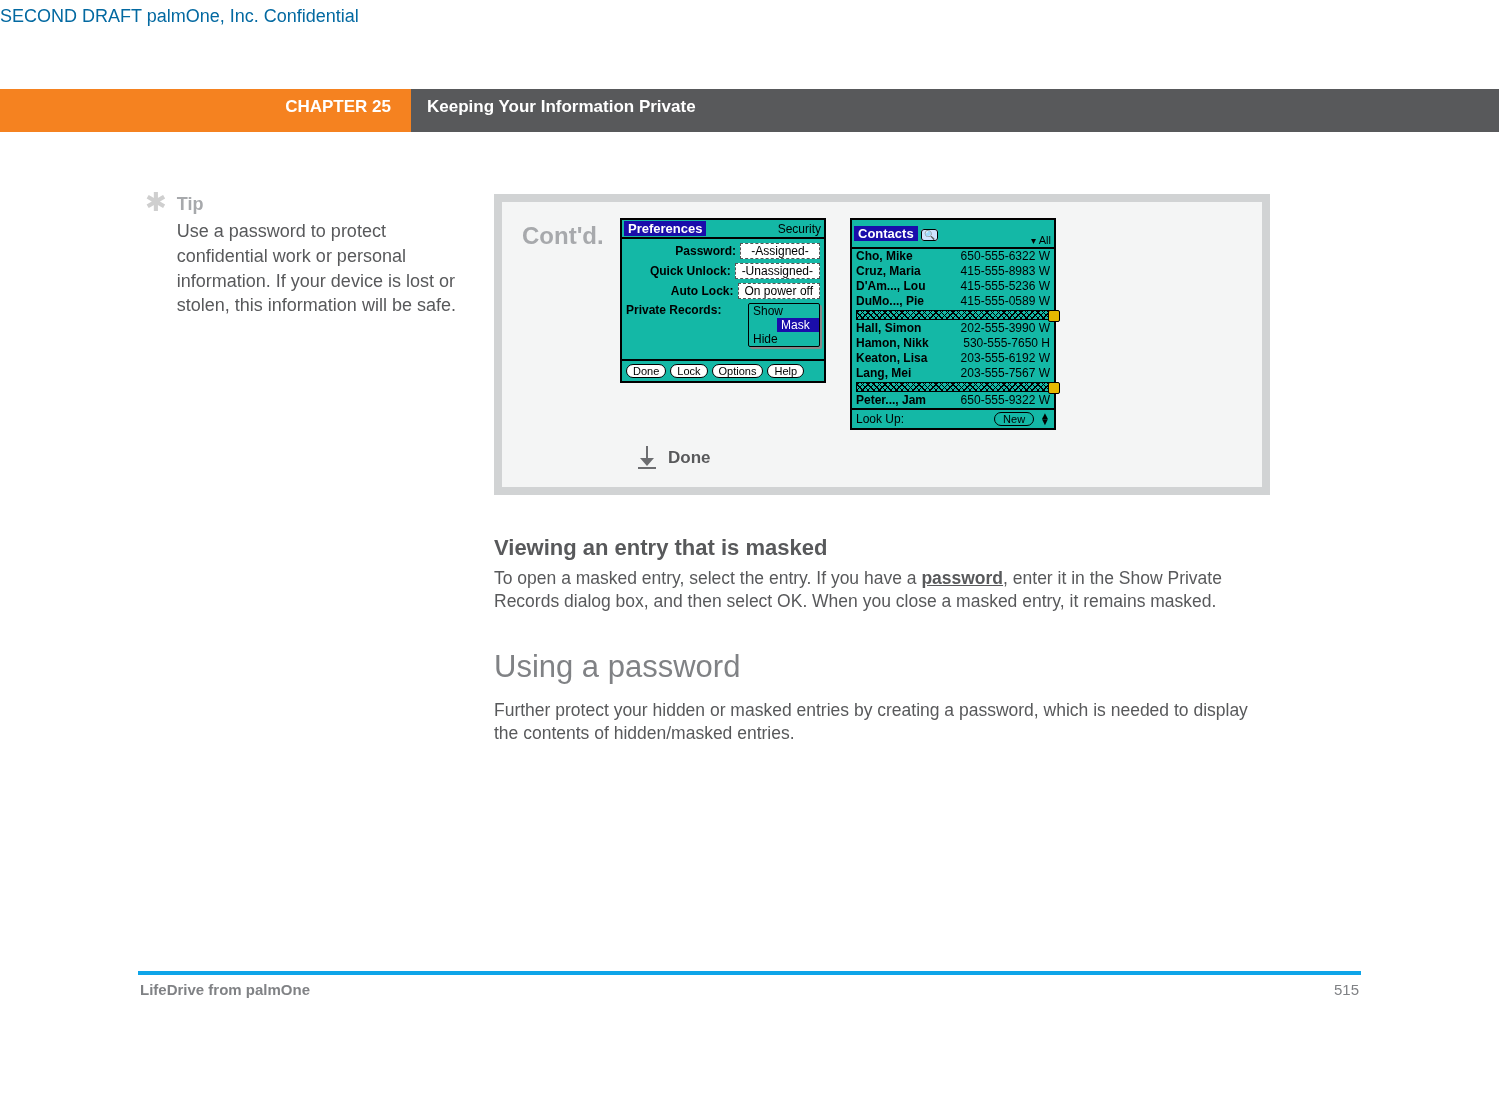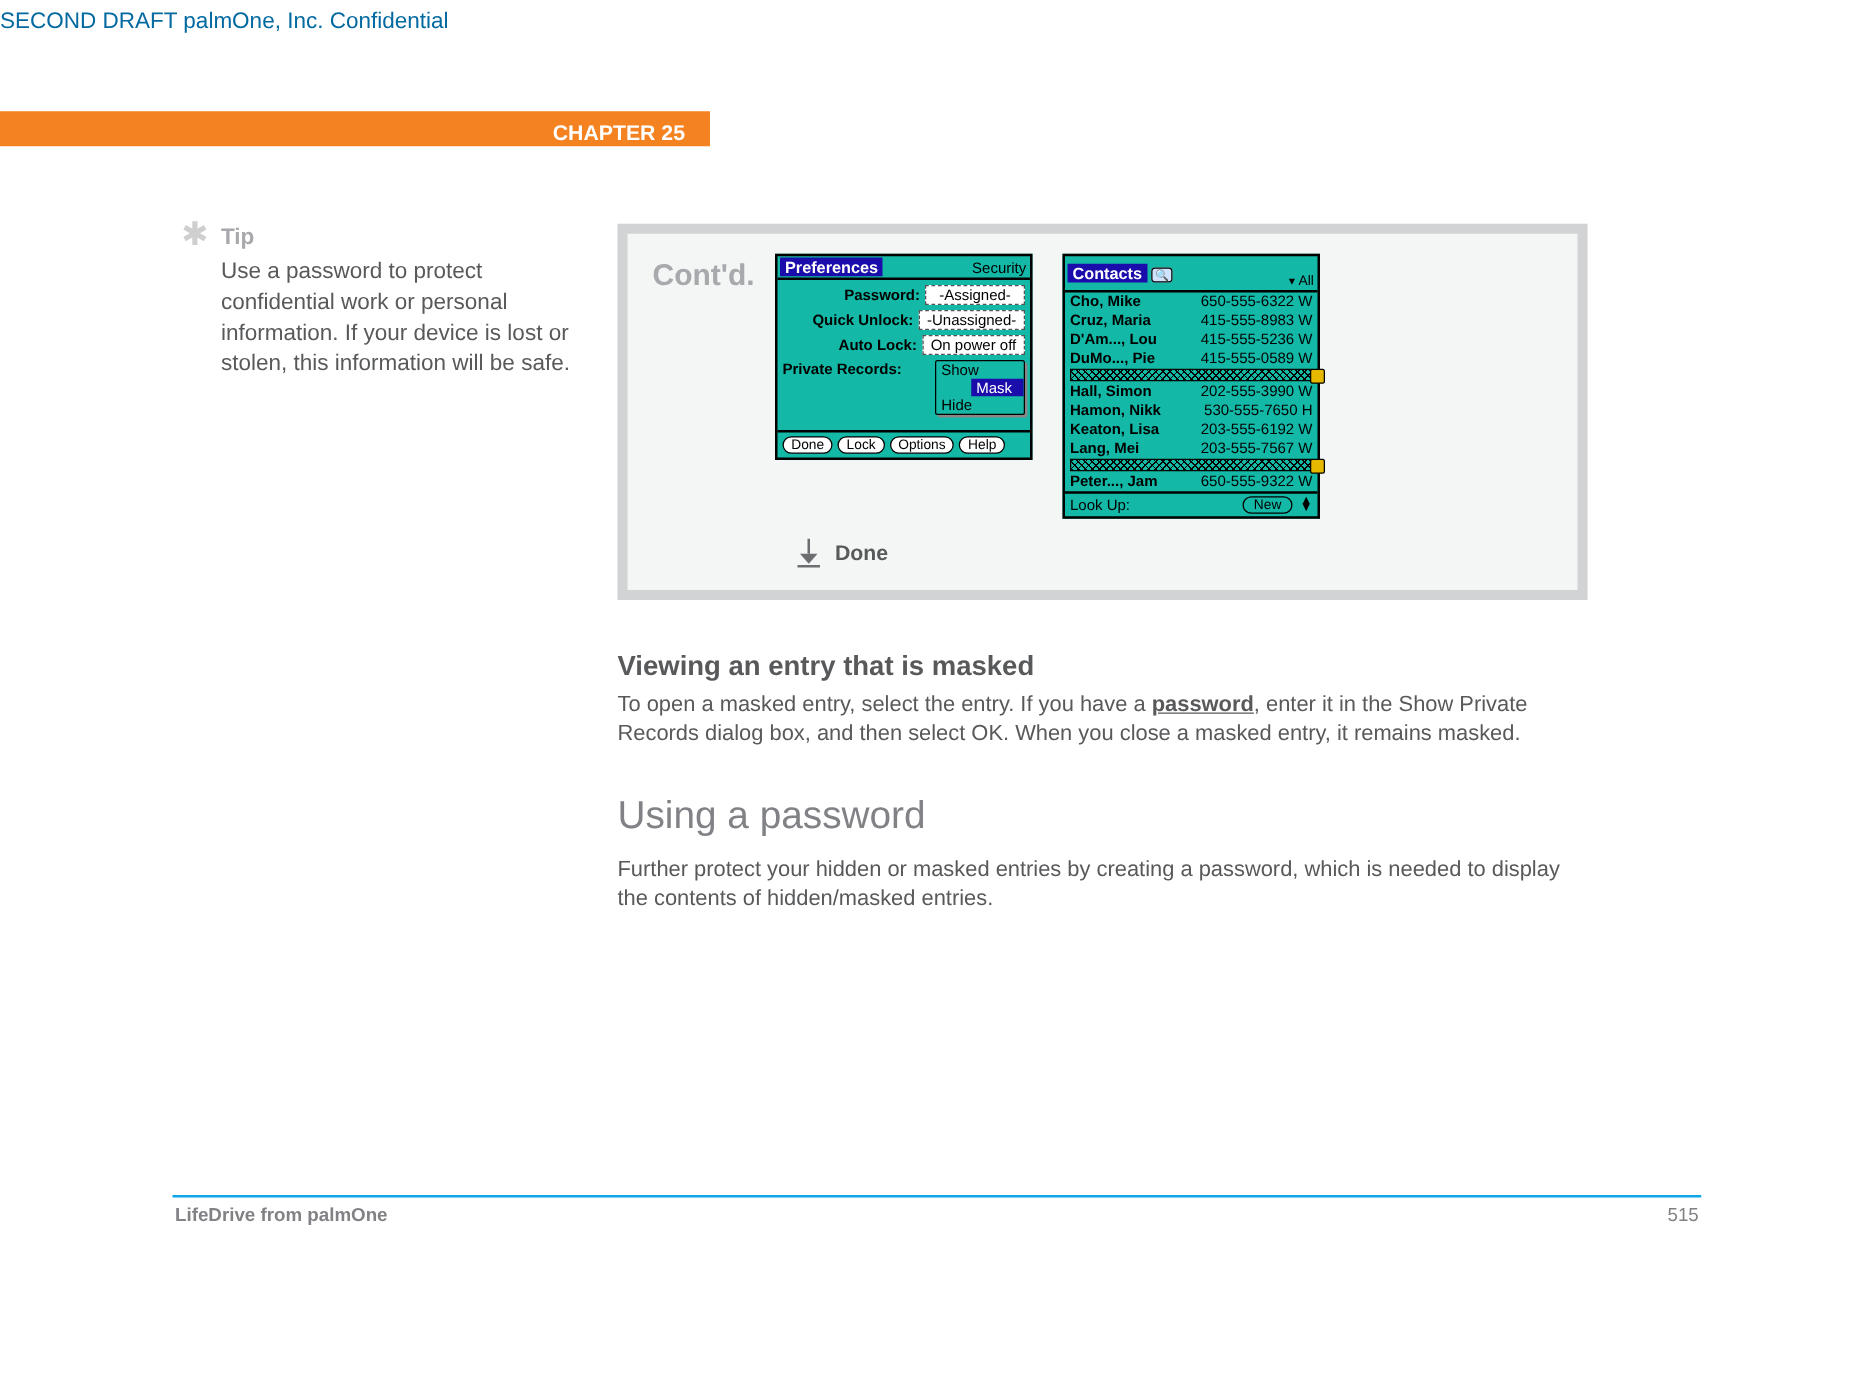--- a/index.html
+++ b/index.html
@@ -15,25 +15,25 @@
     text-align: left;
     font-size: 18px;
     padding: 6px 0;
     color: #0369a1;
   }
   .header-band {
     margin-top: 56px;
     display: flex;
   }
   .header-left {
-    width: 568px;
+    width: 411px;
     background: #f58220;
     color: #fff;
     text-align: right;
-    padding: 8px 20px 0 8px;
+    padding: 8px 20px 15px 8px;
     font-size: 17px;
     font-weight: 700;
   }
   .header-right {
     flex: 1;
     background: #58595b;
     color: #fff;
     padding: 8px 0 8px 16px;
     font-size: 17px;
     font-weight: 700;
@@ -260,21 +260,21 @@
     font-weight: 700;
     text-decoration: underline;
   }
   h1.section-head {
     font-size: 31px;
     font-weight: 400;
     color: #808285;
     margin: 0 0 14px 0;
   }
   .footer {
-    border-top: 2px solid #0ea5e9;
+    border-top: 4px solid #0ea5e9;
     margin: 226px 138px 0 138px;
     display: flex;
     justify-content: space-between;
     padding: 6px 2px 20px 2px;
     font-size: 15px;
     color: #808285;
   }
   .footer .prod { font-weight: 700; }
   .all-dd { font-size:11px;margin-top:13px; }
   .all-dd::before { content:"▾ "; font-size:10px; }
@@ -283,20 +283,21 @@
     font-size:9px; padding:0 2px; background:#cfe3ff;
   }
 </style>
 </head>
 <body>
 
 <div class="top-confidential">SECOND DRAFT palmOne, Inc.  Confidential</div>
 
 <div class="header-band">
   <div class="header-left">CHAPTER 25</div>
+  <div class="header-right">Keeping Your Information Private</div>
 </div>
 
 <div class="page-body">
   <aside class="sidebar">
     <div class="tip-row">
       <div class="tip-icon">✱</div>
       <div>
         <div class="tip-label">Tip</div>
         <div class="tip-body">Use a password to protect confidential work or personal information. If your device is lost or stolen, this information will be safe.</div>
       </div>

